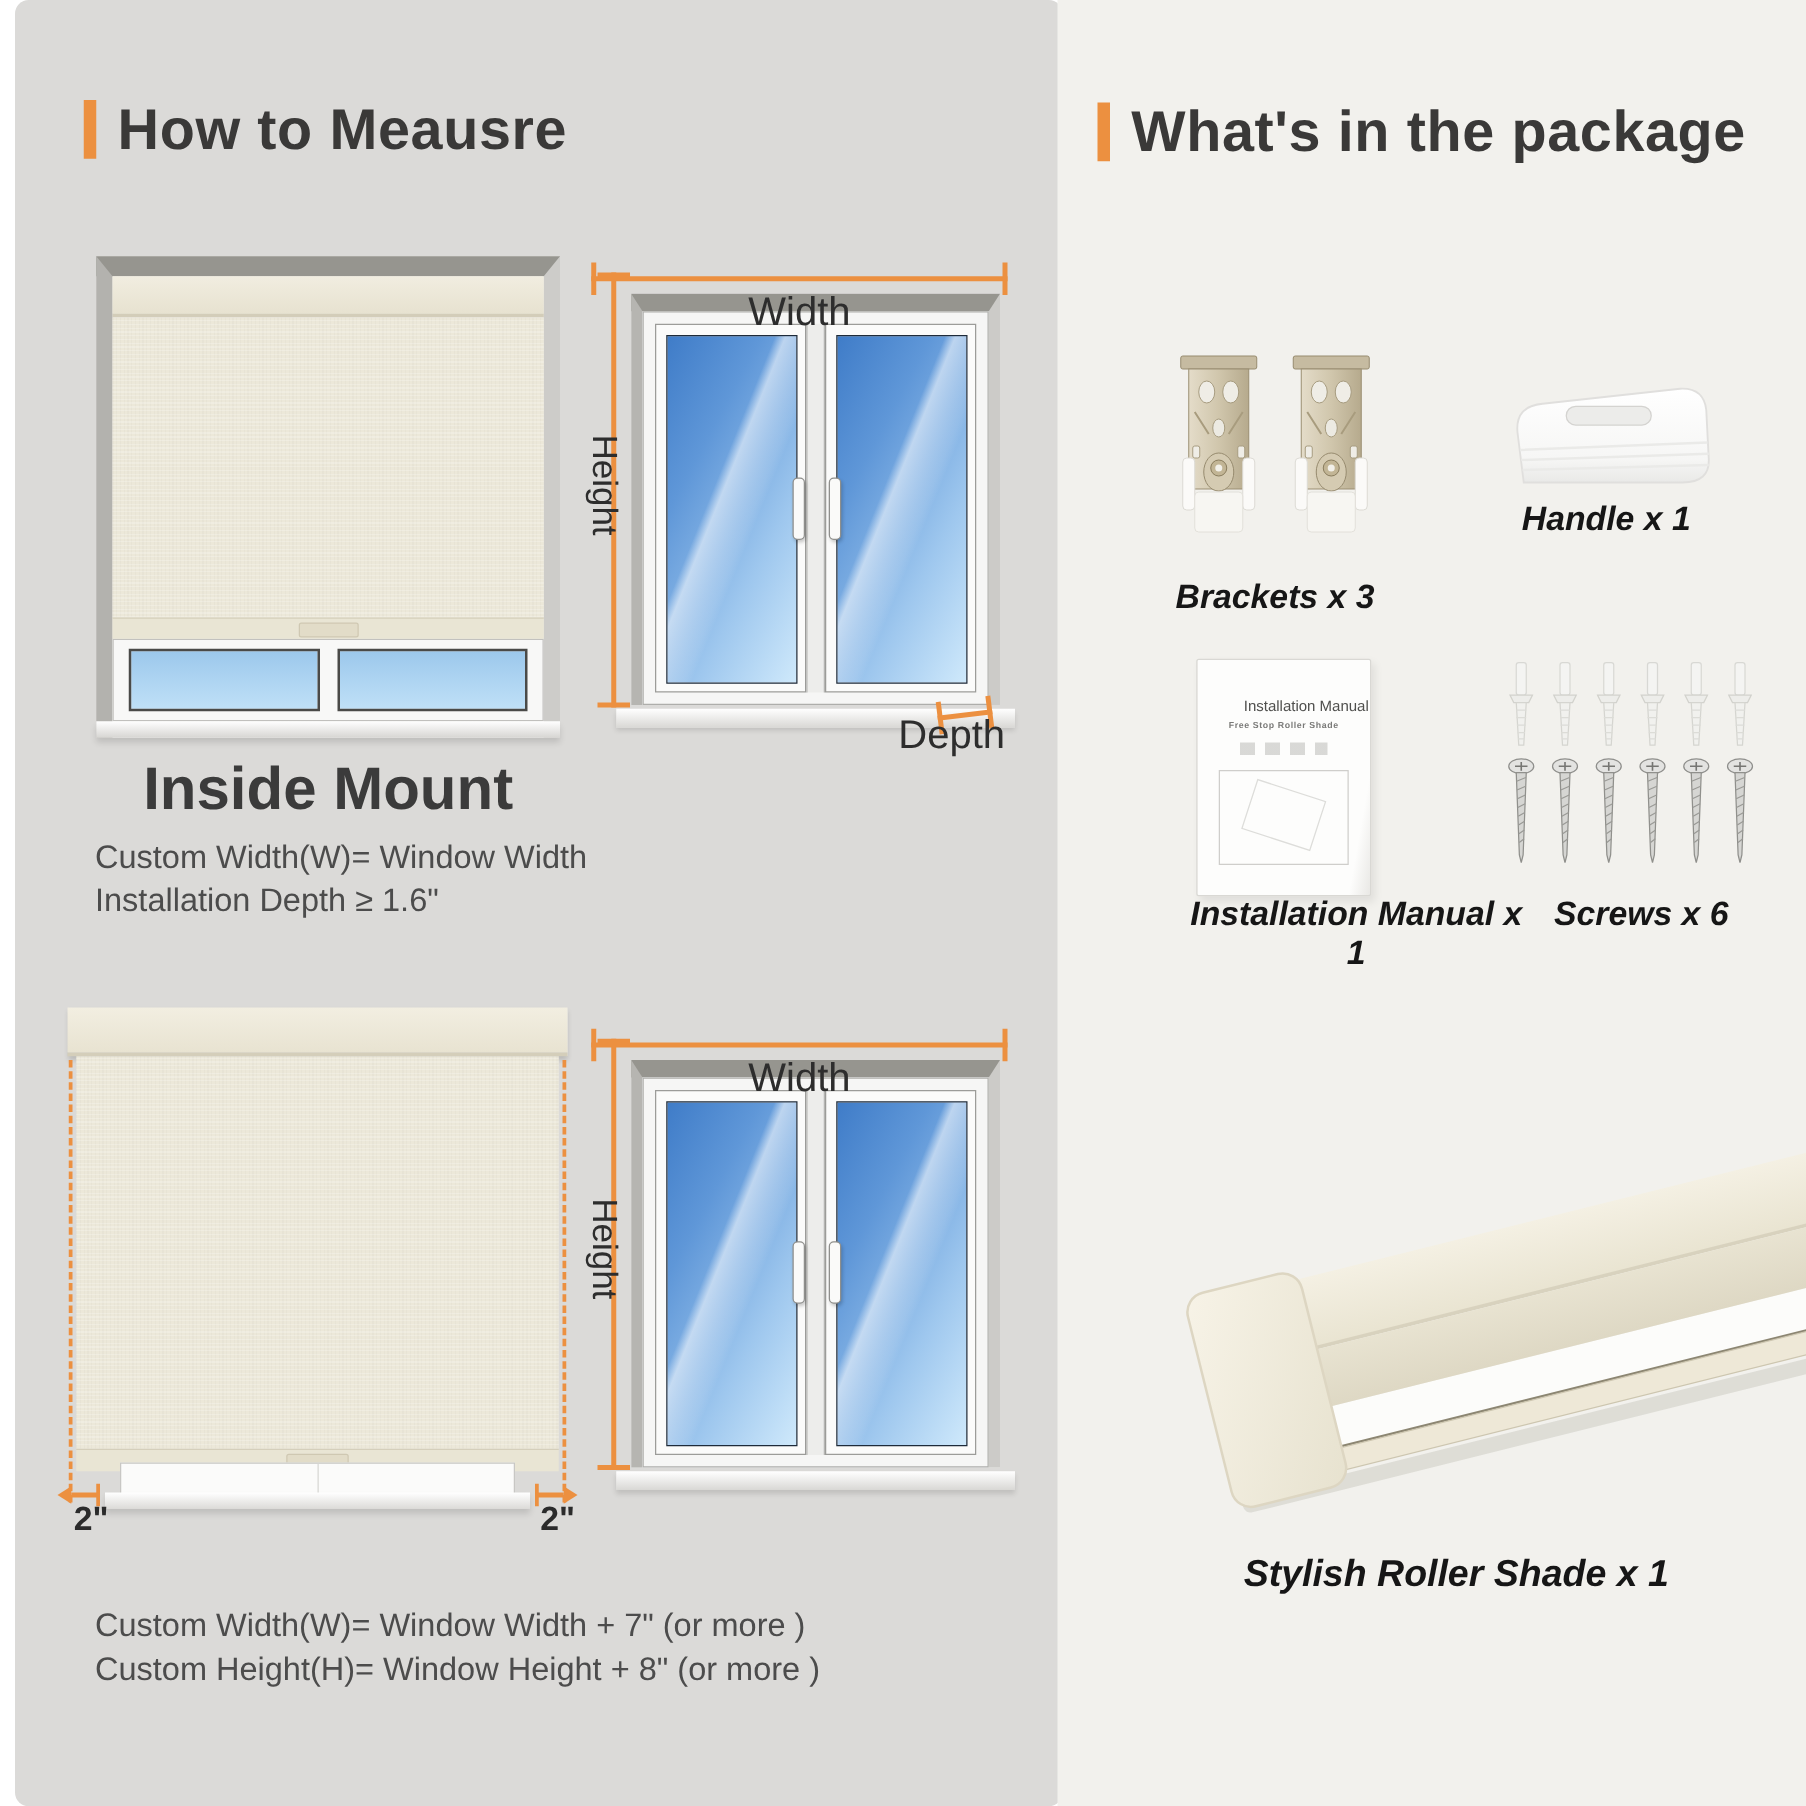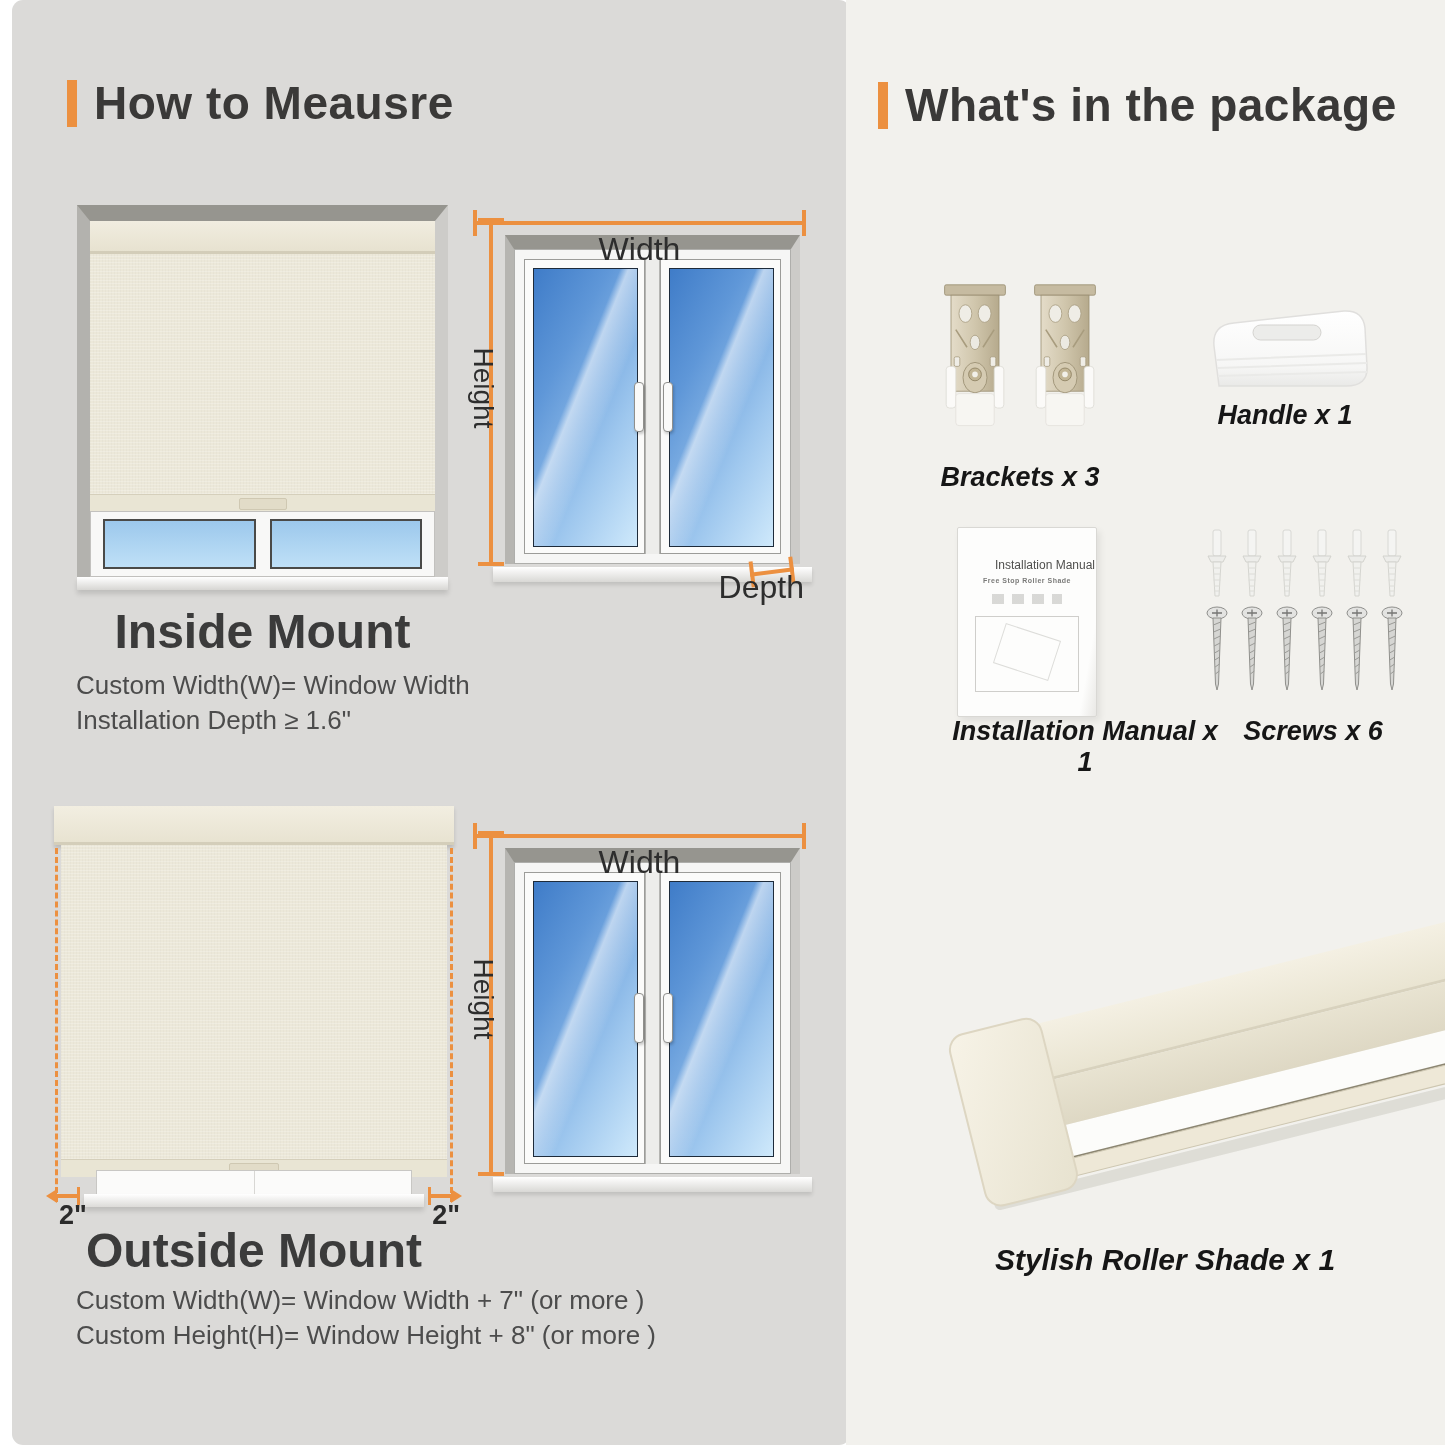--- a/index.html
+++ b/index.html
@@ -192,21 +192,20 @@
     </div>
     <div class="wd-sill"></div>
     <div class="mline-h" style="left:6px;right:6px;top:16px;"></div>
     <div class="wd-label wd-width">Width</div>
     <div class="mline-v" style="left:22px;top:13px;bottom:34px;"></div>
     <div class="wd-heightwrap">
         <span>Height</span>
       </div>
   </div>
 
-  <div class="mount-heading" style="left:42px;width:400px;top:1223px;">Outside Mount</div>
 
   <div class="specs" style="left:64px;top:1283px;">
     <p>Custom Width(W)= Window Width + 7"  (or more )</p>
     <p>Custom Height(H)= Window Height + 8" (or more )</p>
   </div>
 </div>
 
 <div class="panel panel-right"></div>
 
 <div class="sec-title" style="left:878px;top:78px;">

